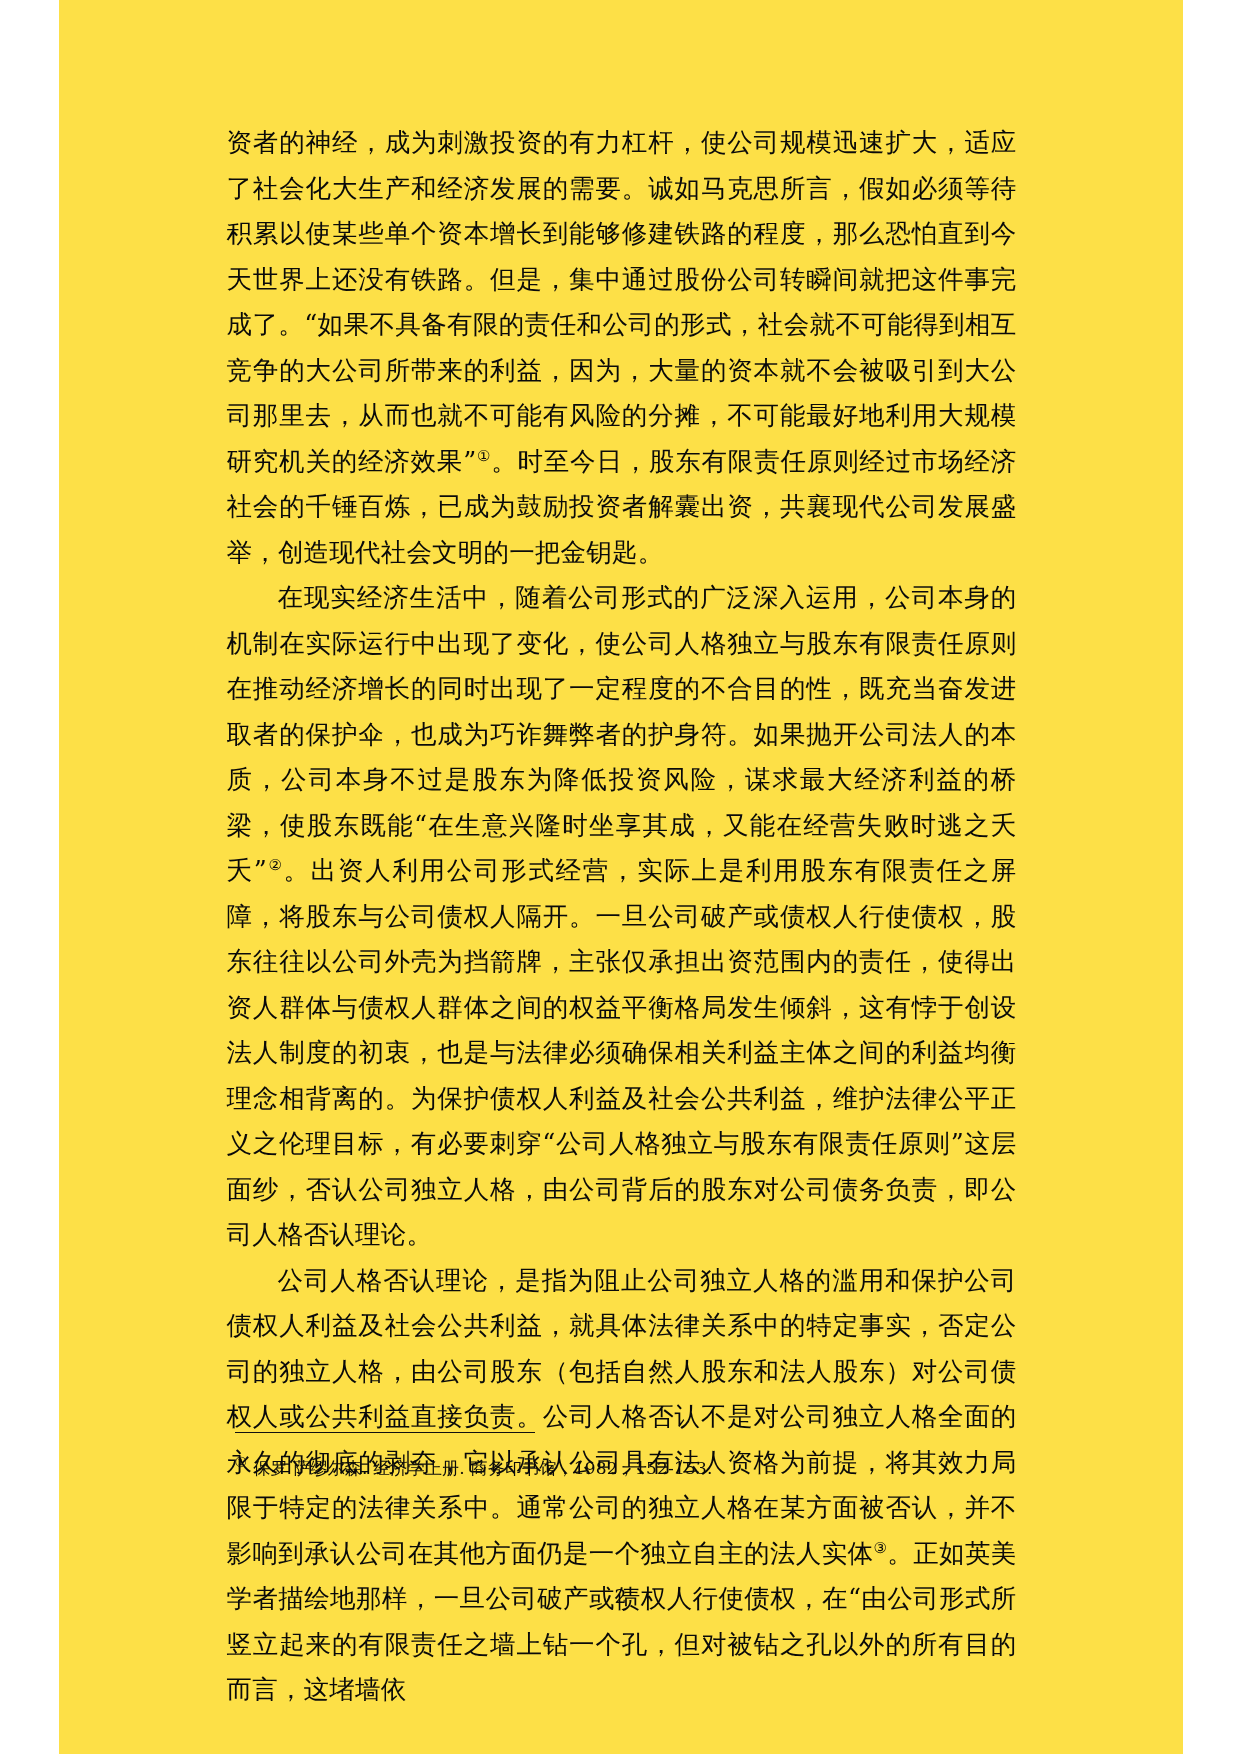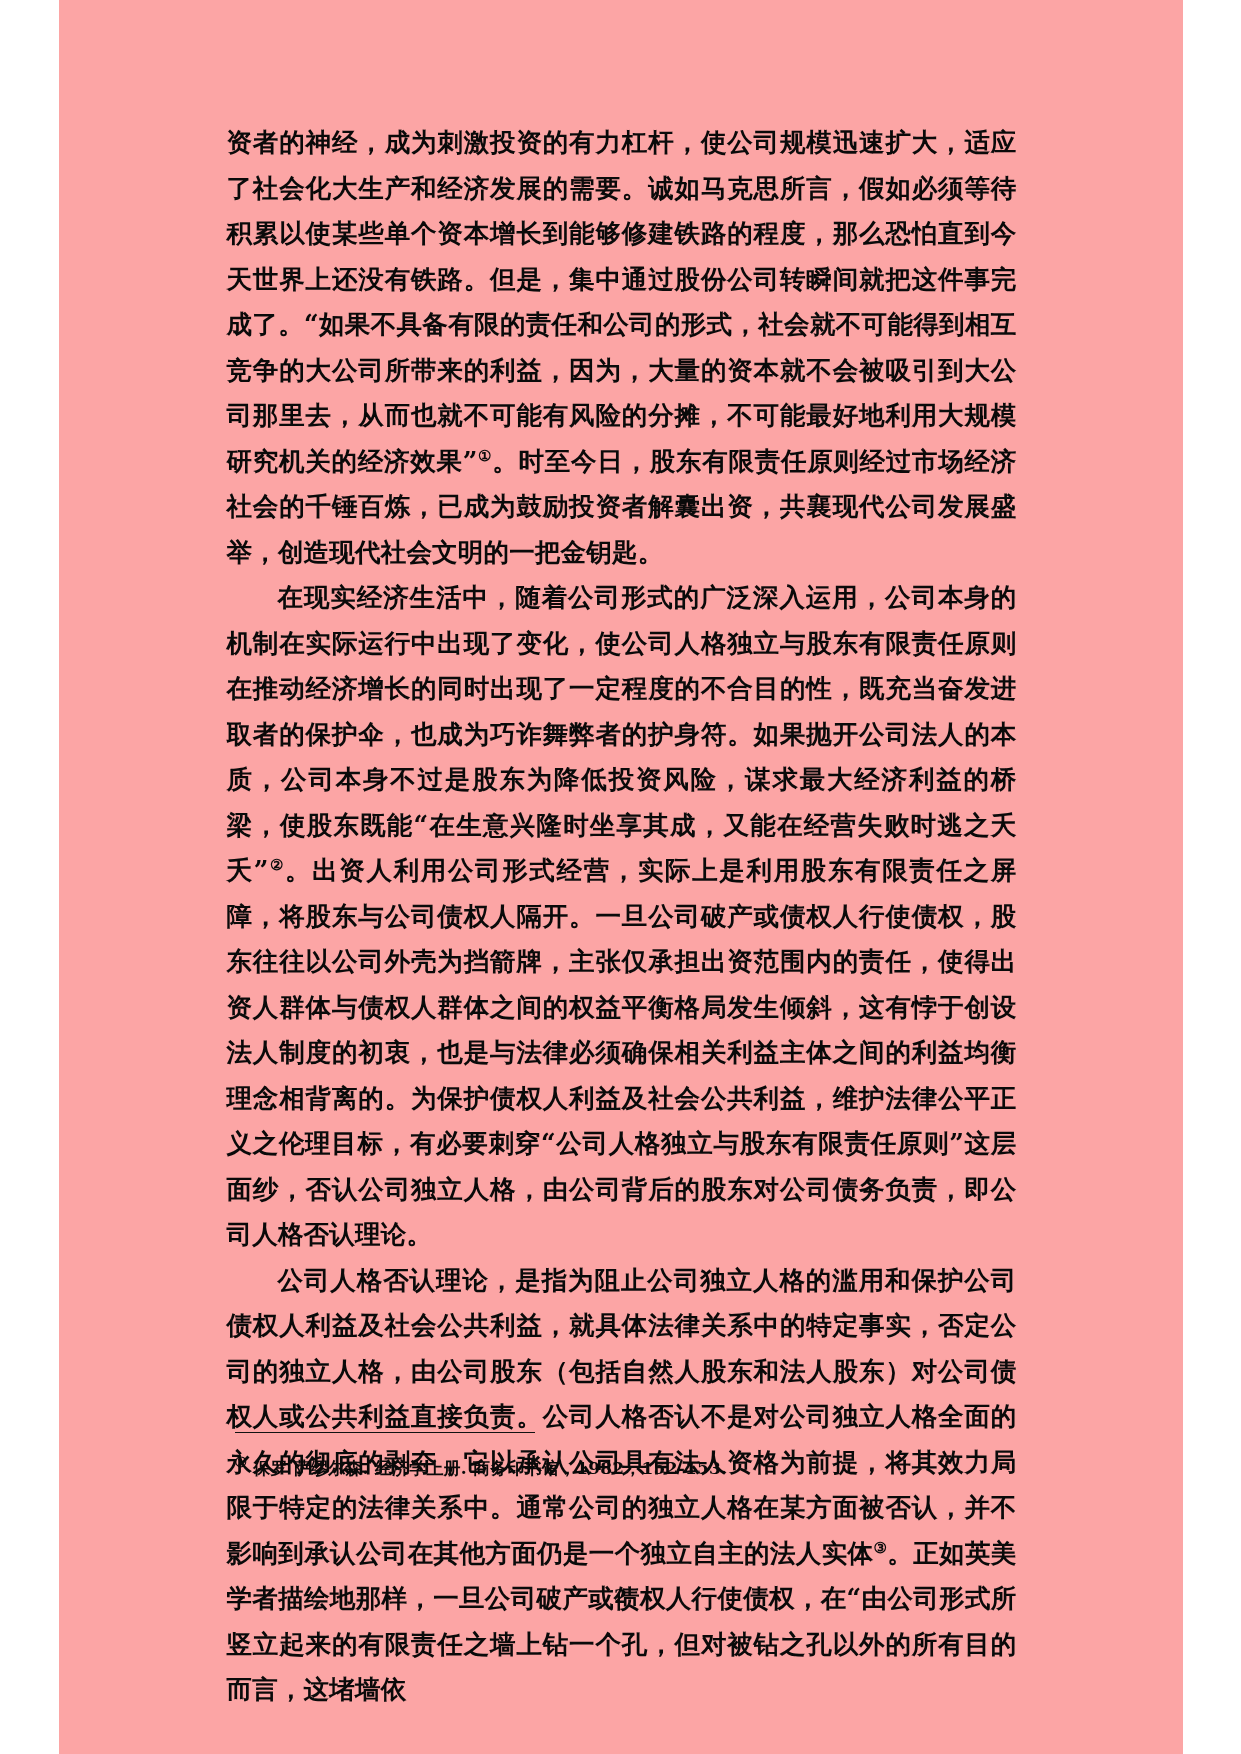--- a/index.html
+++ b/index.html
@@ -4,27 +4,26 @@
 <style>
   html, body {
     margin: 0;
     padding: 0;
     background: #ffffff;
   }
   .page {
     position: relative;
     width: 1124px;
     height: 1754px;
-    background: #fca5a5;
+    background: #fde047;
     margin: 0 auto;
     box-sizing: border-box;
     font-family: "DejaVu Serif", "Liberation Serif", serif;
     color: #0a0a0a;
     overflow: hidden;
-    font-weight: bold;
   }
   .content {
     position: absolute;
     left: 168px;
     top: 120px;
     width: 790px;
   }
   .para {
     font-size: 25.5px;
     line-height: 45.5px;

